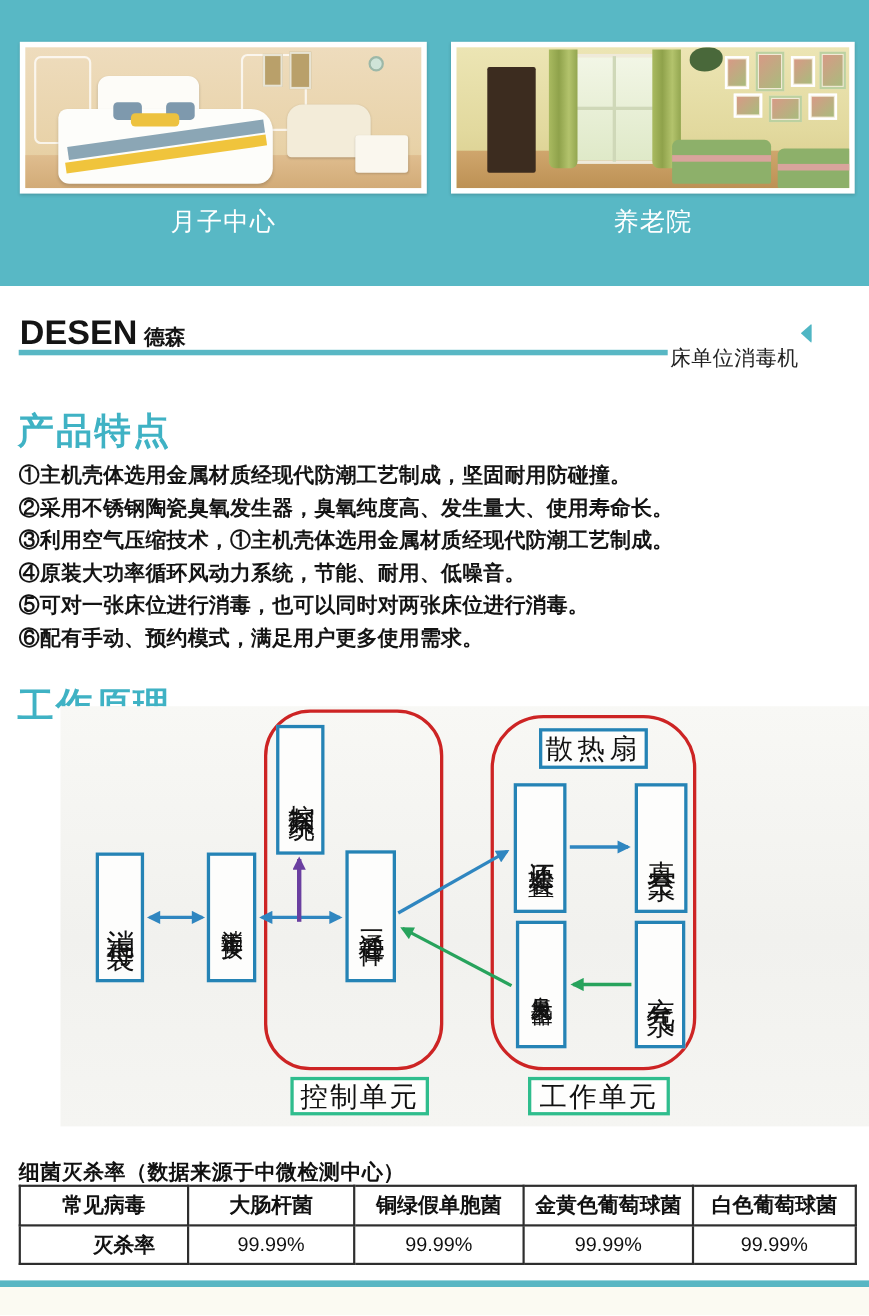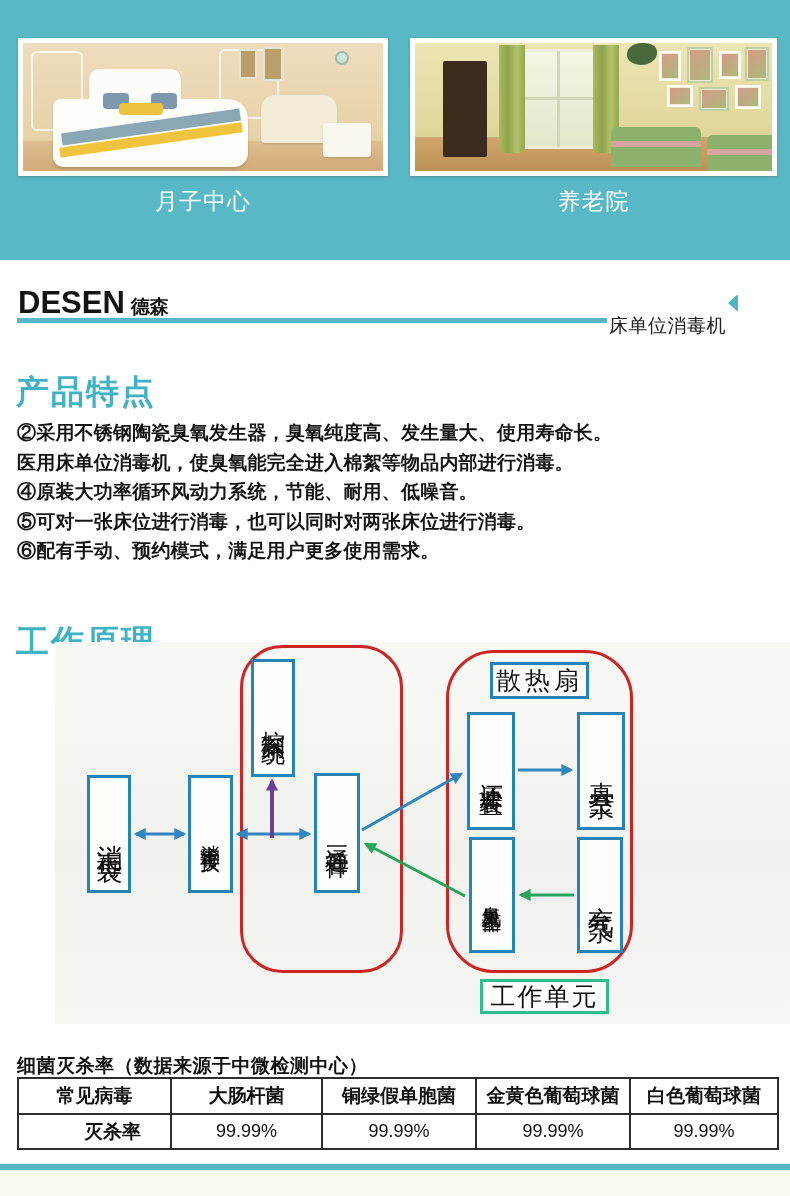--- a/index.html
+++ b/index.html
@@ -155,22 +155,23 @@
 
   <div class="abs" style="left:18px; top:285px; white-space:nowrap;">
     <span class="logo-en">DESEN</span><span class="logo-cn">德森</span>
   </div>
   <div class="abs brand-rule" style="left:17px; top:318px; width:590px; height:5px;"></div>
   <div class="abs tri-left" style="left:728px; top:294px;"></div>
   <div class="abs brand-sub" style="left:400px; top:313px; width:326px;">床单位消毒机</div>
 
   <div class="abs sec-heading" style="left:16px; top:370px;">产品特点</div>
   <div class="abs features-list" style="left:17px; top:418px; width:760px;">
+    <div>①主机壳体选用金属材质经现代防潮工艺制成，坚固耐用防碰撞。</div>
     <div>②采用不锈钢陶瓷臭氧发生器，臭氧纯度高、发生量大、使用寿命长。</div>
-    <div>医用床单位消毒机，使臭氧能完全进入棉絮等物品内部进行消毒。</div>
+    <div>③利用空气压缩技术，①主机壳体选用金属材质经现代防潮工艺制成。</div>
     <div>④原装大功率循环风动力系统，节能、耐用、低噪音。</div>
     <div>⑤可对一张床位进行消毒，也可以同时对两张床位进行消毒。</div>
     <div>⑥配有手动、预约模式，满足用户更多使用需求。</div>
   </div>
 
   <div class="abs sec-heading" style="left:16px; top:620px;">工作原理</div>
 
   <div class="abs diagram-bg" style="left:55px; top:642px; width:735px; height:382px;"></div>
 
   <div class="red-group" style="left:240px; top:645px; width:163px; height:328px;"></div>
@@ -197,20 +198,21 @@
   <div class="dbox v fs3" style="left:577px; top:712px; width:48px; height:118px;">
       <span>真空泵</span>
     </div>
   <div class="dbox v fs5" style="left:469px; top:837px; width:46px; height:116px;">
       <span>臭氧发生器</span>
     </div>
   <div class="dbox v fs3" style="left:577px; top:837px; width:46px; height:116px;">
       <span>充气泵</span>
     </div>
 
+  <div class="green-label" style="left:264px; top:979px; width:126px; height:35px;">控制单元</div>
   <div class="green-label" style="left:480px; top:979px; width:129px; height:35px;">工作单元</div>
 
   <svg class="arrows-svg" viewBox="0 0 790 385">
     <defs>
       <marker id="ab" viewBox="0 0 10 10" refX="8" refY="5" markerWidth="13" markerHeight="12" markerUnits="userSpaceOnUse" orient="auto-start-reverse">
         <path d="M0,0 L10,5 L0,10 z" fill="#2f86c0"></path>
       </marker>
       <marker id="ap" viewBox="0 0 10 10" refX="8" refY="5" markerWidth="13" markerHeight="12" markerUnits="userSpaceOnUse" orient="auto-start-reverse">
         <path d="M0,0 L10,5 L0,10 z" fill="#6a3fa0"></path>
       </marker>

